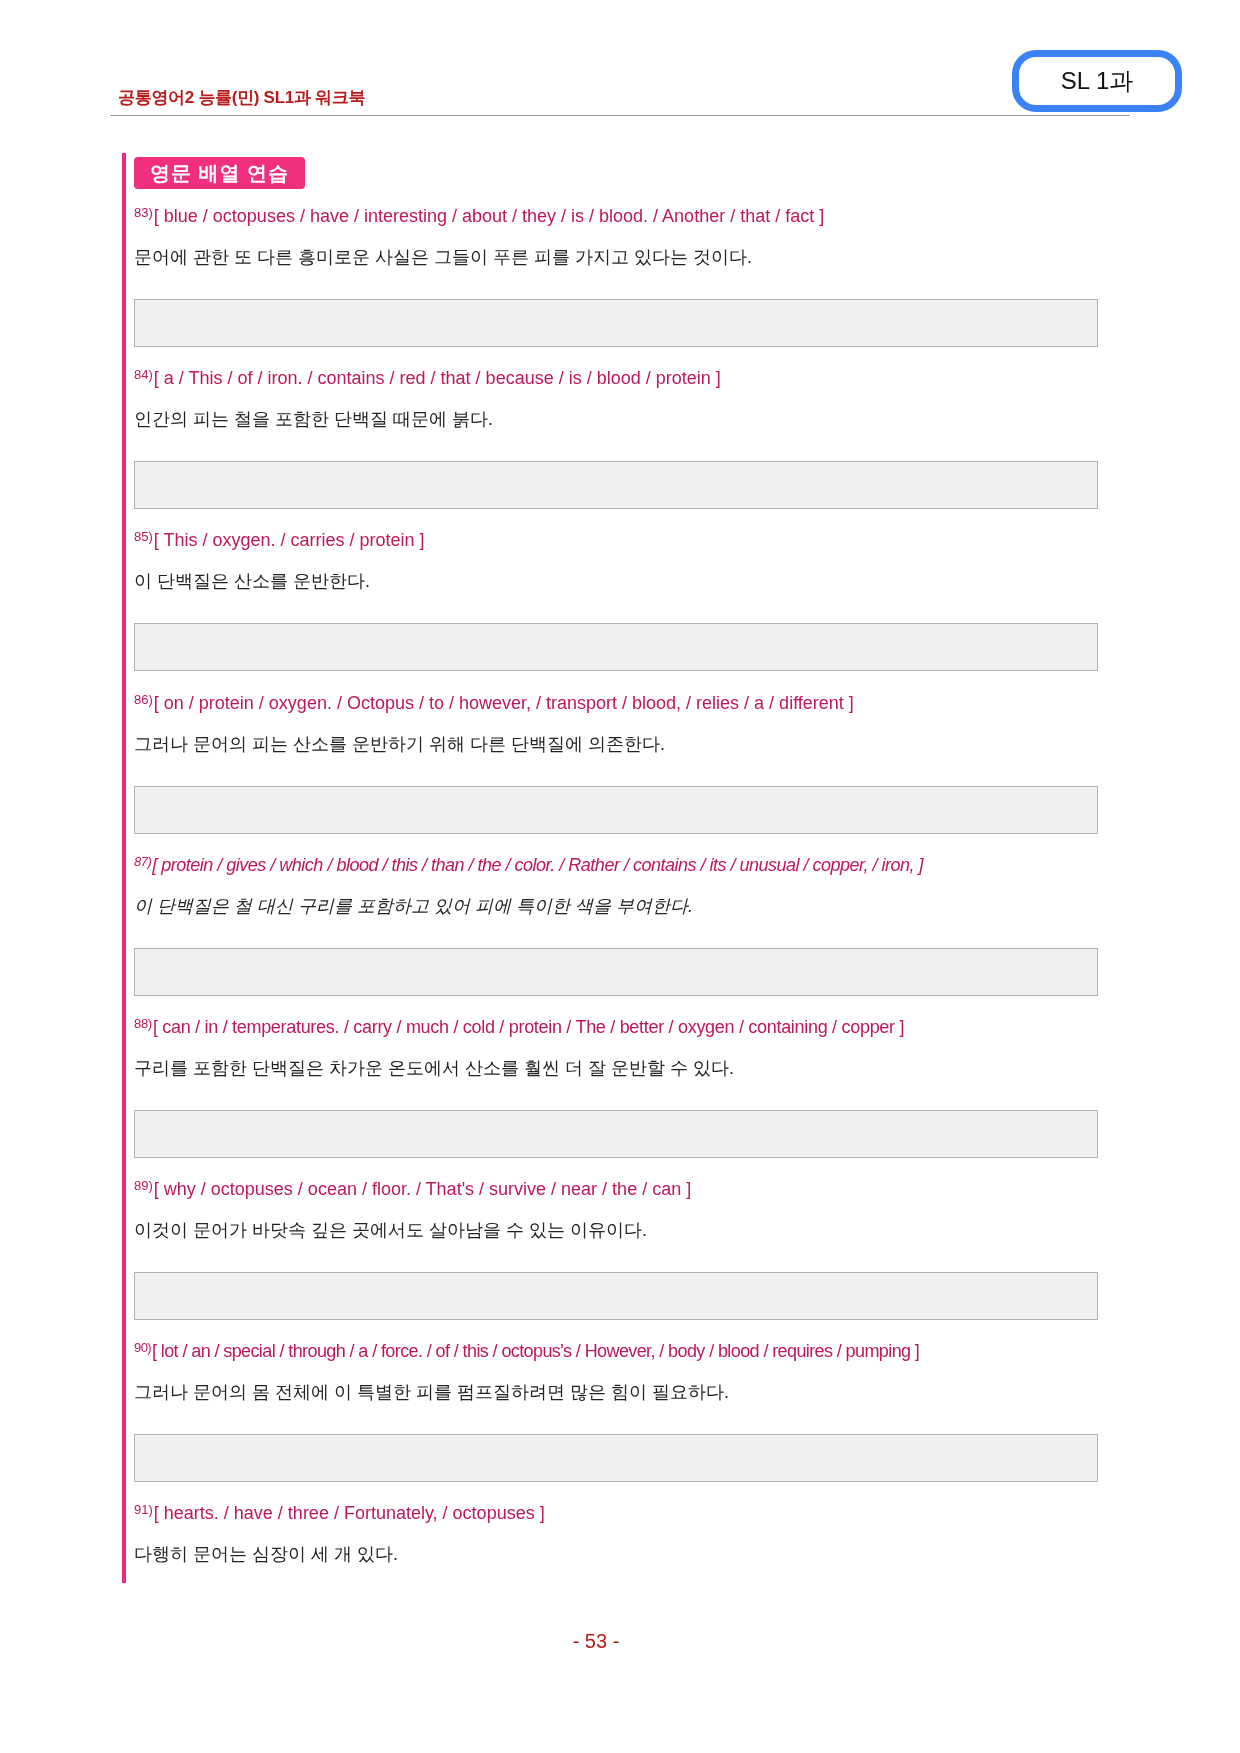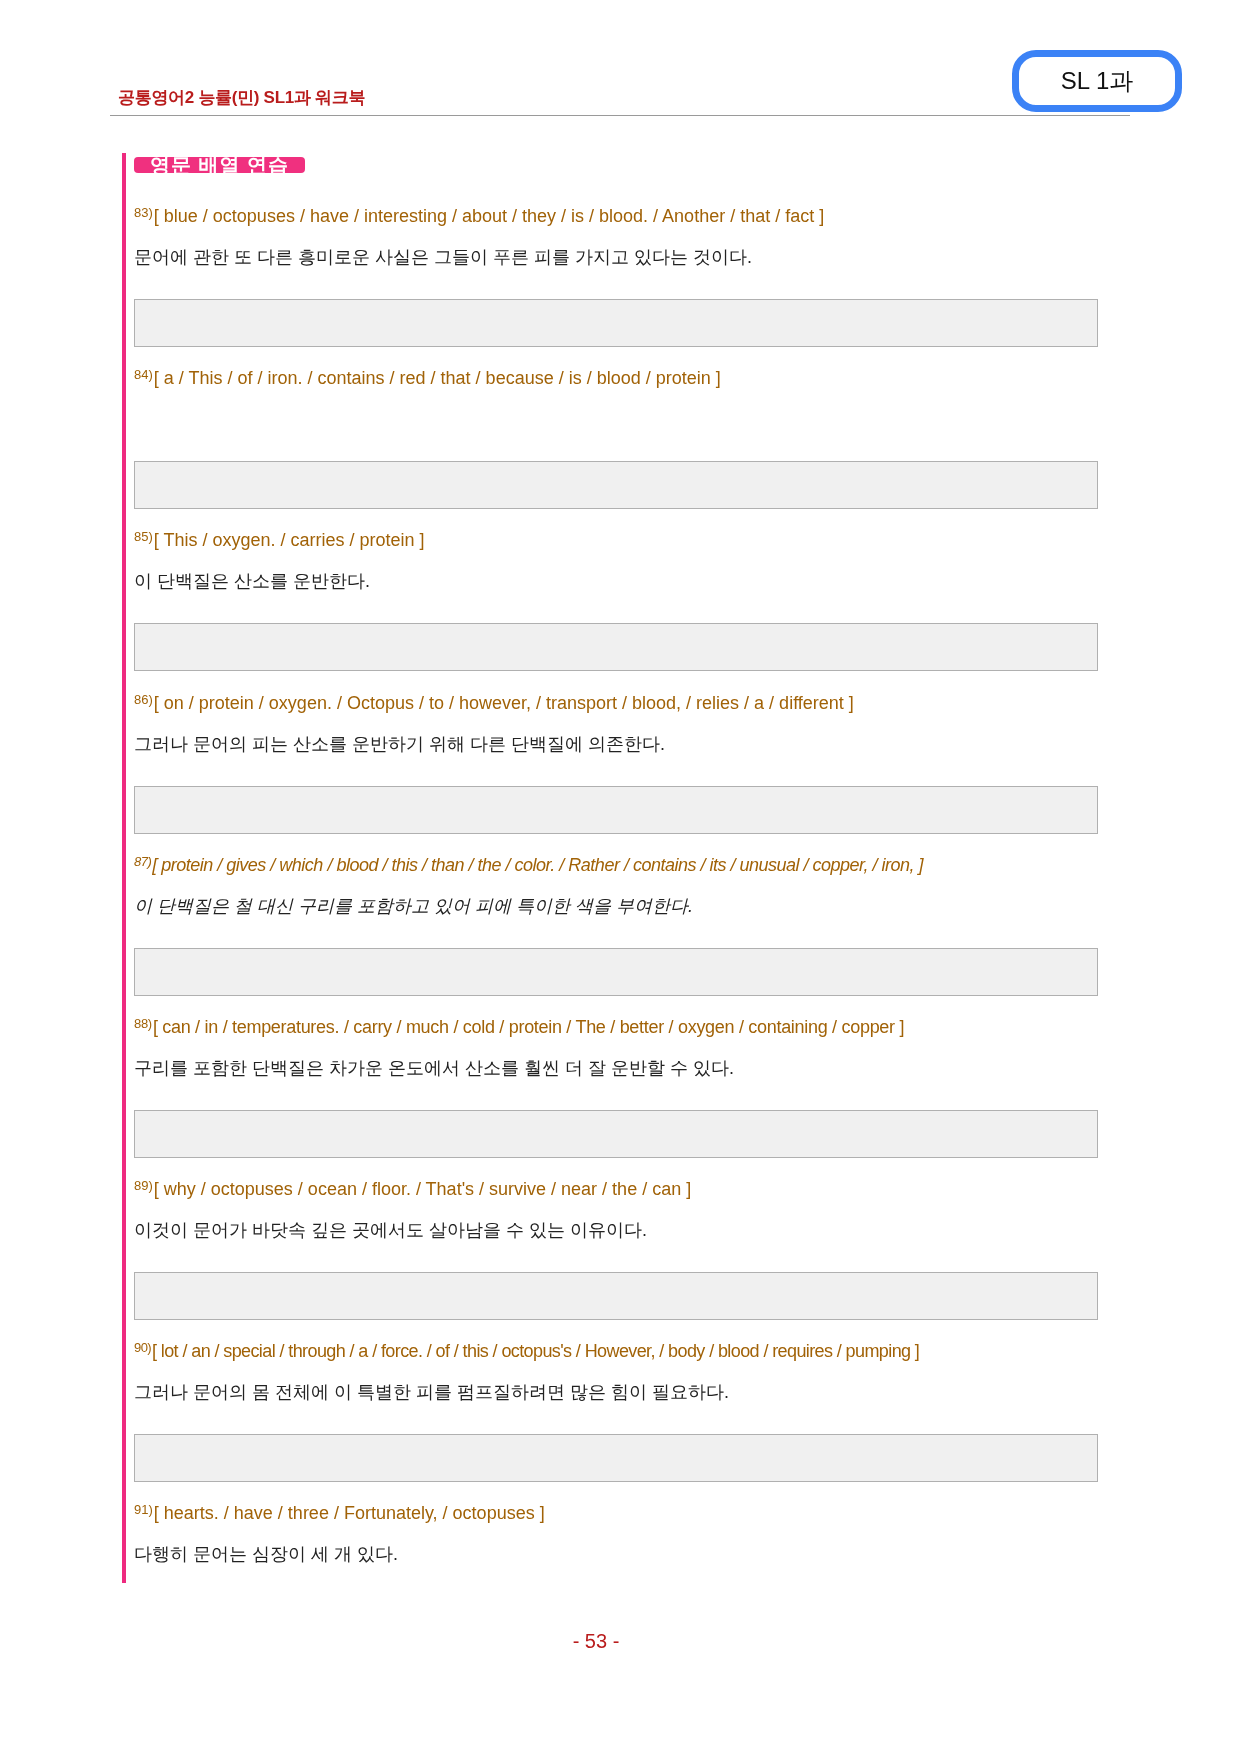--- a/index.html
+++ b/index.html
@@ -3,24 +3,24 @@
   <meta charset="utf-8">
   <style>
     html, body { margin: 0; padding: 0; background: #ffffff; }
     body { width: 1240px; height: 1753px; position: relative; overflow: hidden;
            font-family: "Liberation Sans", "DejaVu Sans", sans-serif; color: #222; }
     .header-title { position: absolute; left: 118px; top: 86px; font-size: 17px; font-weight: bold; color: #b91c1c; letter-spacing: -0.3px; }
     .unit-badge { position: absolute; left: 1012px; top: 50px; width: 156px; height: 48px; border: 7px solid #3b82f6; border-radius: 24px;
                   display: flex; align-items: center; justify-content: center; font-size: 24px; font-weight: normal; color: #111; background: #fff; }
     .header-rule { position: absolute; left: 110px; top: 115px; width: 1020px; height: 1px; background: #9a9a9a; }
     .left-bar { position: absolute; left: 122px; top: 153px; width: 4px; height: 1430px; background: #ee2a7f; }
-    .section-label { position: absolute; left: 134px; top: 157px; height: 16px; padding: 0 16px; background: #f0307f; color: #fff;
+    .section-label { position: absolute; left: 134px; top: 157px; height: 16px; padding: 8px 16px; background: #f0307f; color: #fff;
                      border-radius: 4px; font-size: 20px; font-weight: bold; display: flex; align-items: center; letter-spacing: 1px; }
     .question { position: absolute; left: 134px; width: 970px; }
-    .q-words { font-size: 18px; color: #a16207; height: 26px; line-height: 26px; white-space: nowrap; }
+    .q-words { font-size: 18px; color: #be185d; height: 26px; line-height: 26px; white-space: nowrap; }
     .q-num { font-size: 13px; vertical-align: 5px; margin-right: 1px; }
     .q-trans { font-size: 18px; color: #222; margin-top: 18px; height: 26px; line-height: 26px; white-space: nowrap; }
     .answer-box { position: absolute; left: 0; width: 962px; height: 46px; background: #f0f0f0; border: 1px solid #b0b0b0; }
     .page-number { position: absolute; left: 0; width: 1192px; top: 1630px; text-align: center; font-size: 20px; color: #b91c1c; }
   </style>
 </head>
 <body>
 
 <div>
   <div class="header-title">공통영어2 능률(민) SL1과 워크북</div>
@@ -32,20 +32,21 @@
 <div class="section-label">영문 배열 연습</div>
 
 <div class="question" style="top:200px;">
   <div class="q-words"><span class="q-num">83)</span><span>[ blue / octopuses / have / interesting / about / they / is / blood. / Another / that / fact ]</span></div>
   <div class="q-trans">문어에 관한 또 다른 흥미로운 사실은 그들이 푸른 피를 가지고 있다는 것이다.</div>
   <div class="answer-box" style="top:99px;"></div>
 </div>
 
 <div class="question" style="top:362px;">
   <div class="q-words"><span class="q-num">84)</span><span>[ a / This / of / iron. / contains / red / that / because / is / blood / protein ]</span></div>
+  <div class="q-trans">인간의 피는 철을 포함한 단백질 때문에 붉다.</div>
   <div class="answer-box" style="top:99px;"></div>
 </div>
 
 <div class="question" style="top:524px;">
   <div class="q-words"><span class="q-num">85)</span><span>[ This / oxygen. / carries / protein ]</span></div>
   <div class="q-trans">이 단백질은 산소를 운반한다.</div>
   <div class="answer-box" style="top:99px;"></div>
 </div>
 
 <div class="question" style="top:687px;">

